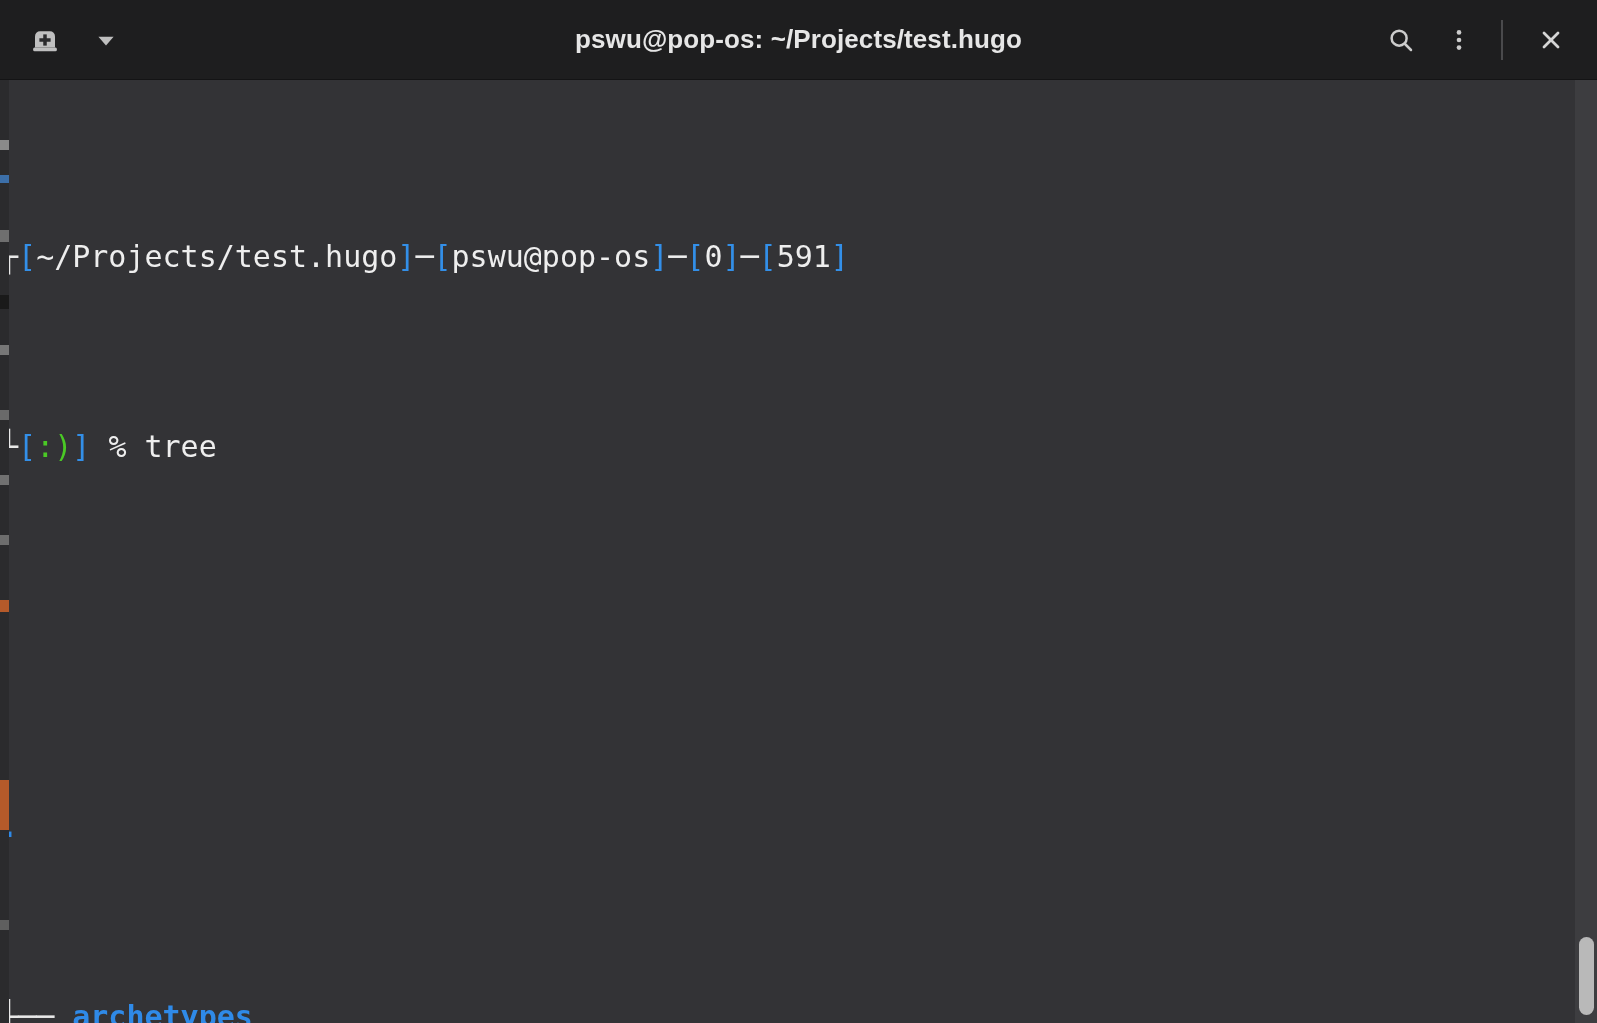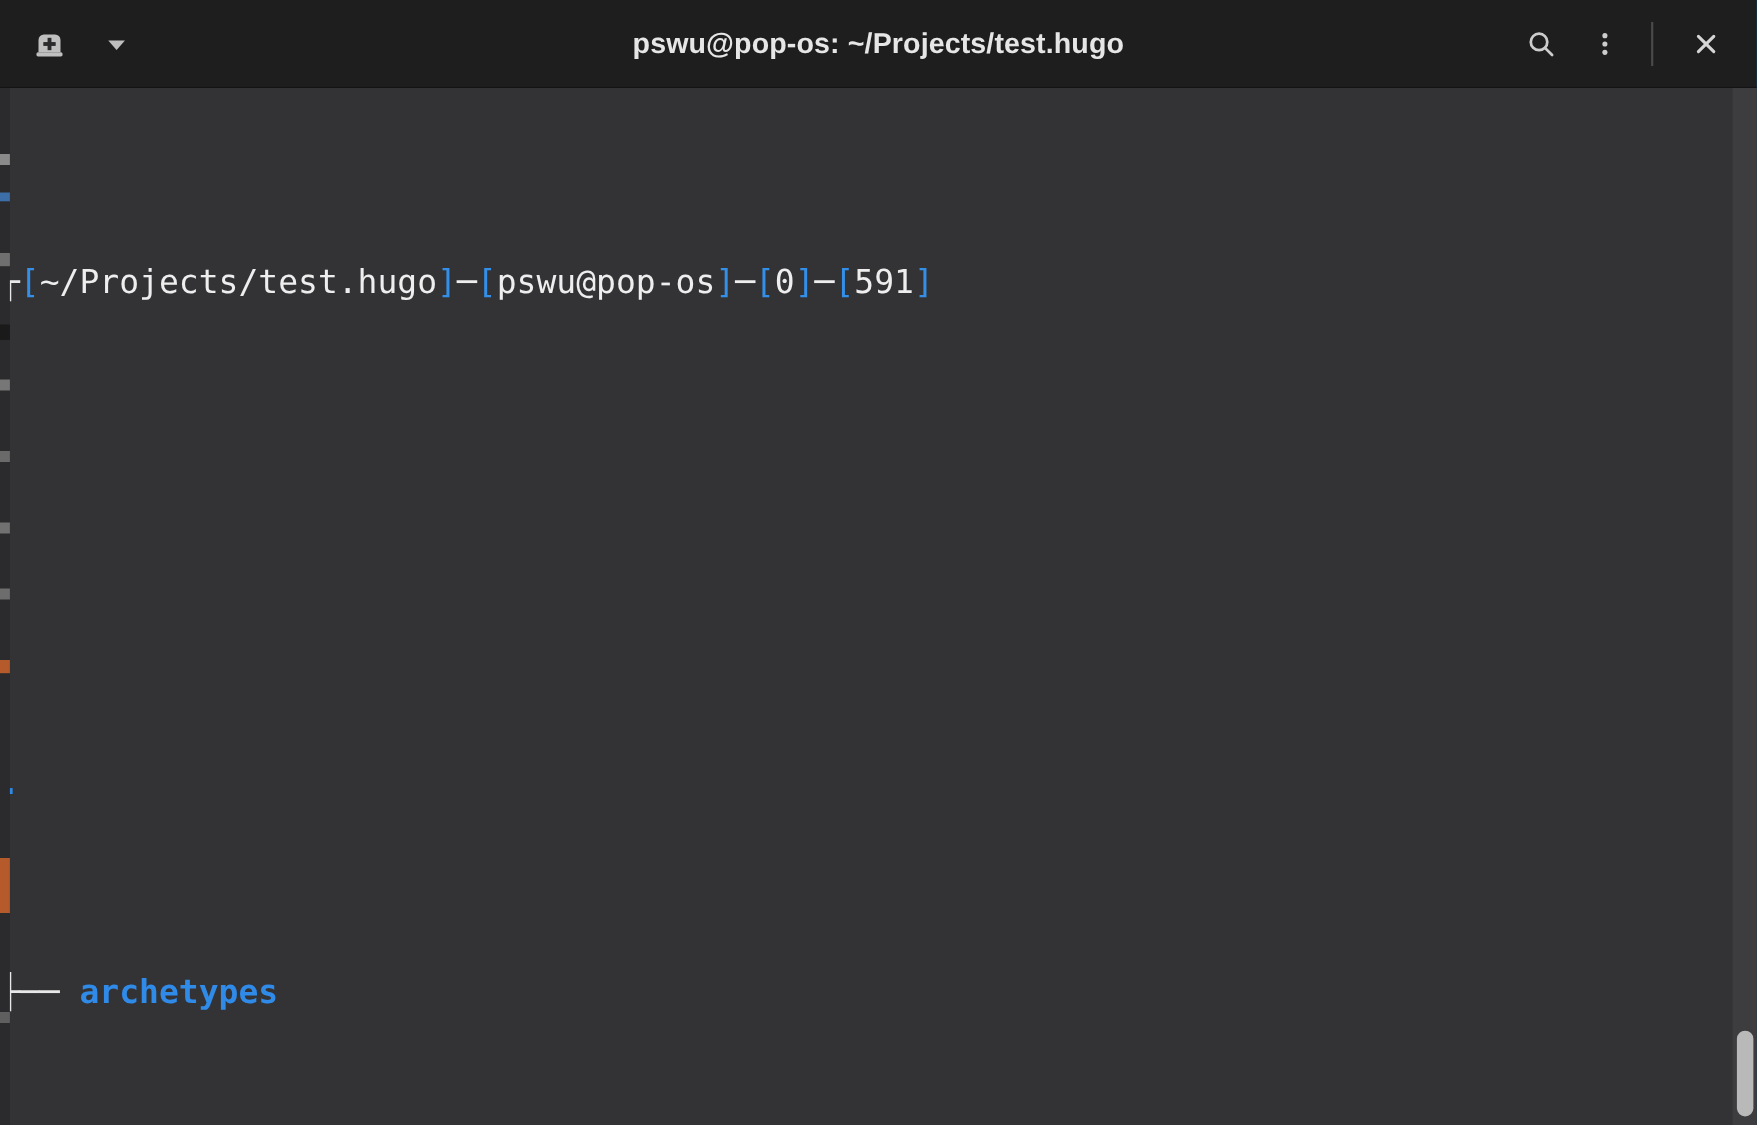--- a/index.html
+++ b/index.html
@@ -216,20 +216,21 @@
       <div class="edge-frag" style="top:700px;height:50px;background:#b55a2a;"></div>
       <div class="edge-frag" style="top:840px;height:10px;background:#5f5f5f;"></div>
     </div>
 
     <div class="screen">
 
       
       <div class="line"><span class="tree">┌</span><span class="blue">[</span><span class="white">~/Projects/test.hugo</span><span class="blue">]</span><span class="white">─</span><span class="blue">[</span><span class="white">pswu@pop-os</span><span class="blue">]</span><span class="white">─</span><span class="blue">[</span><span class="white">0</span><span class="blue">]</span><span class="white">─</span><span class="blue">[</span><span class="white">591</span><span class="blue">]</span></div>
 
       
+      <div class="line"><span class="tree">└</span><span class="blue">[</span><span class="green">:)</span><span class="blue">]</span><span class="white"> </span><span class="white">%</span><span class="white"> </span><span class="white">tree</span></div>
 
       
       <div class="line"> </div>
 
       
       <div class="line"><span class="bblue">.</span></div>
 
       
       <div class="line"><span class="tree">├──</span><span class="tree"> </span><span class="bblue">archetypes</span></div>
 

